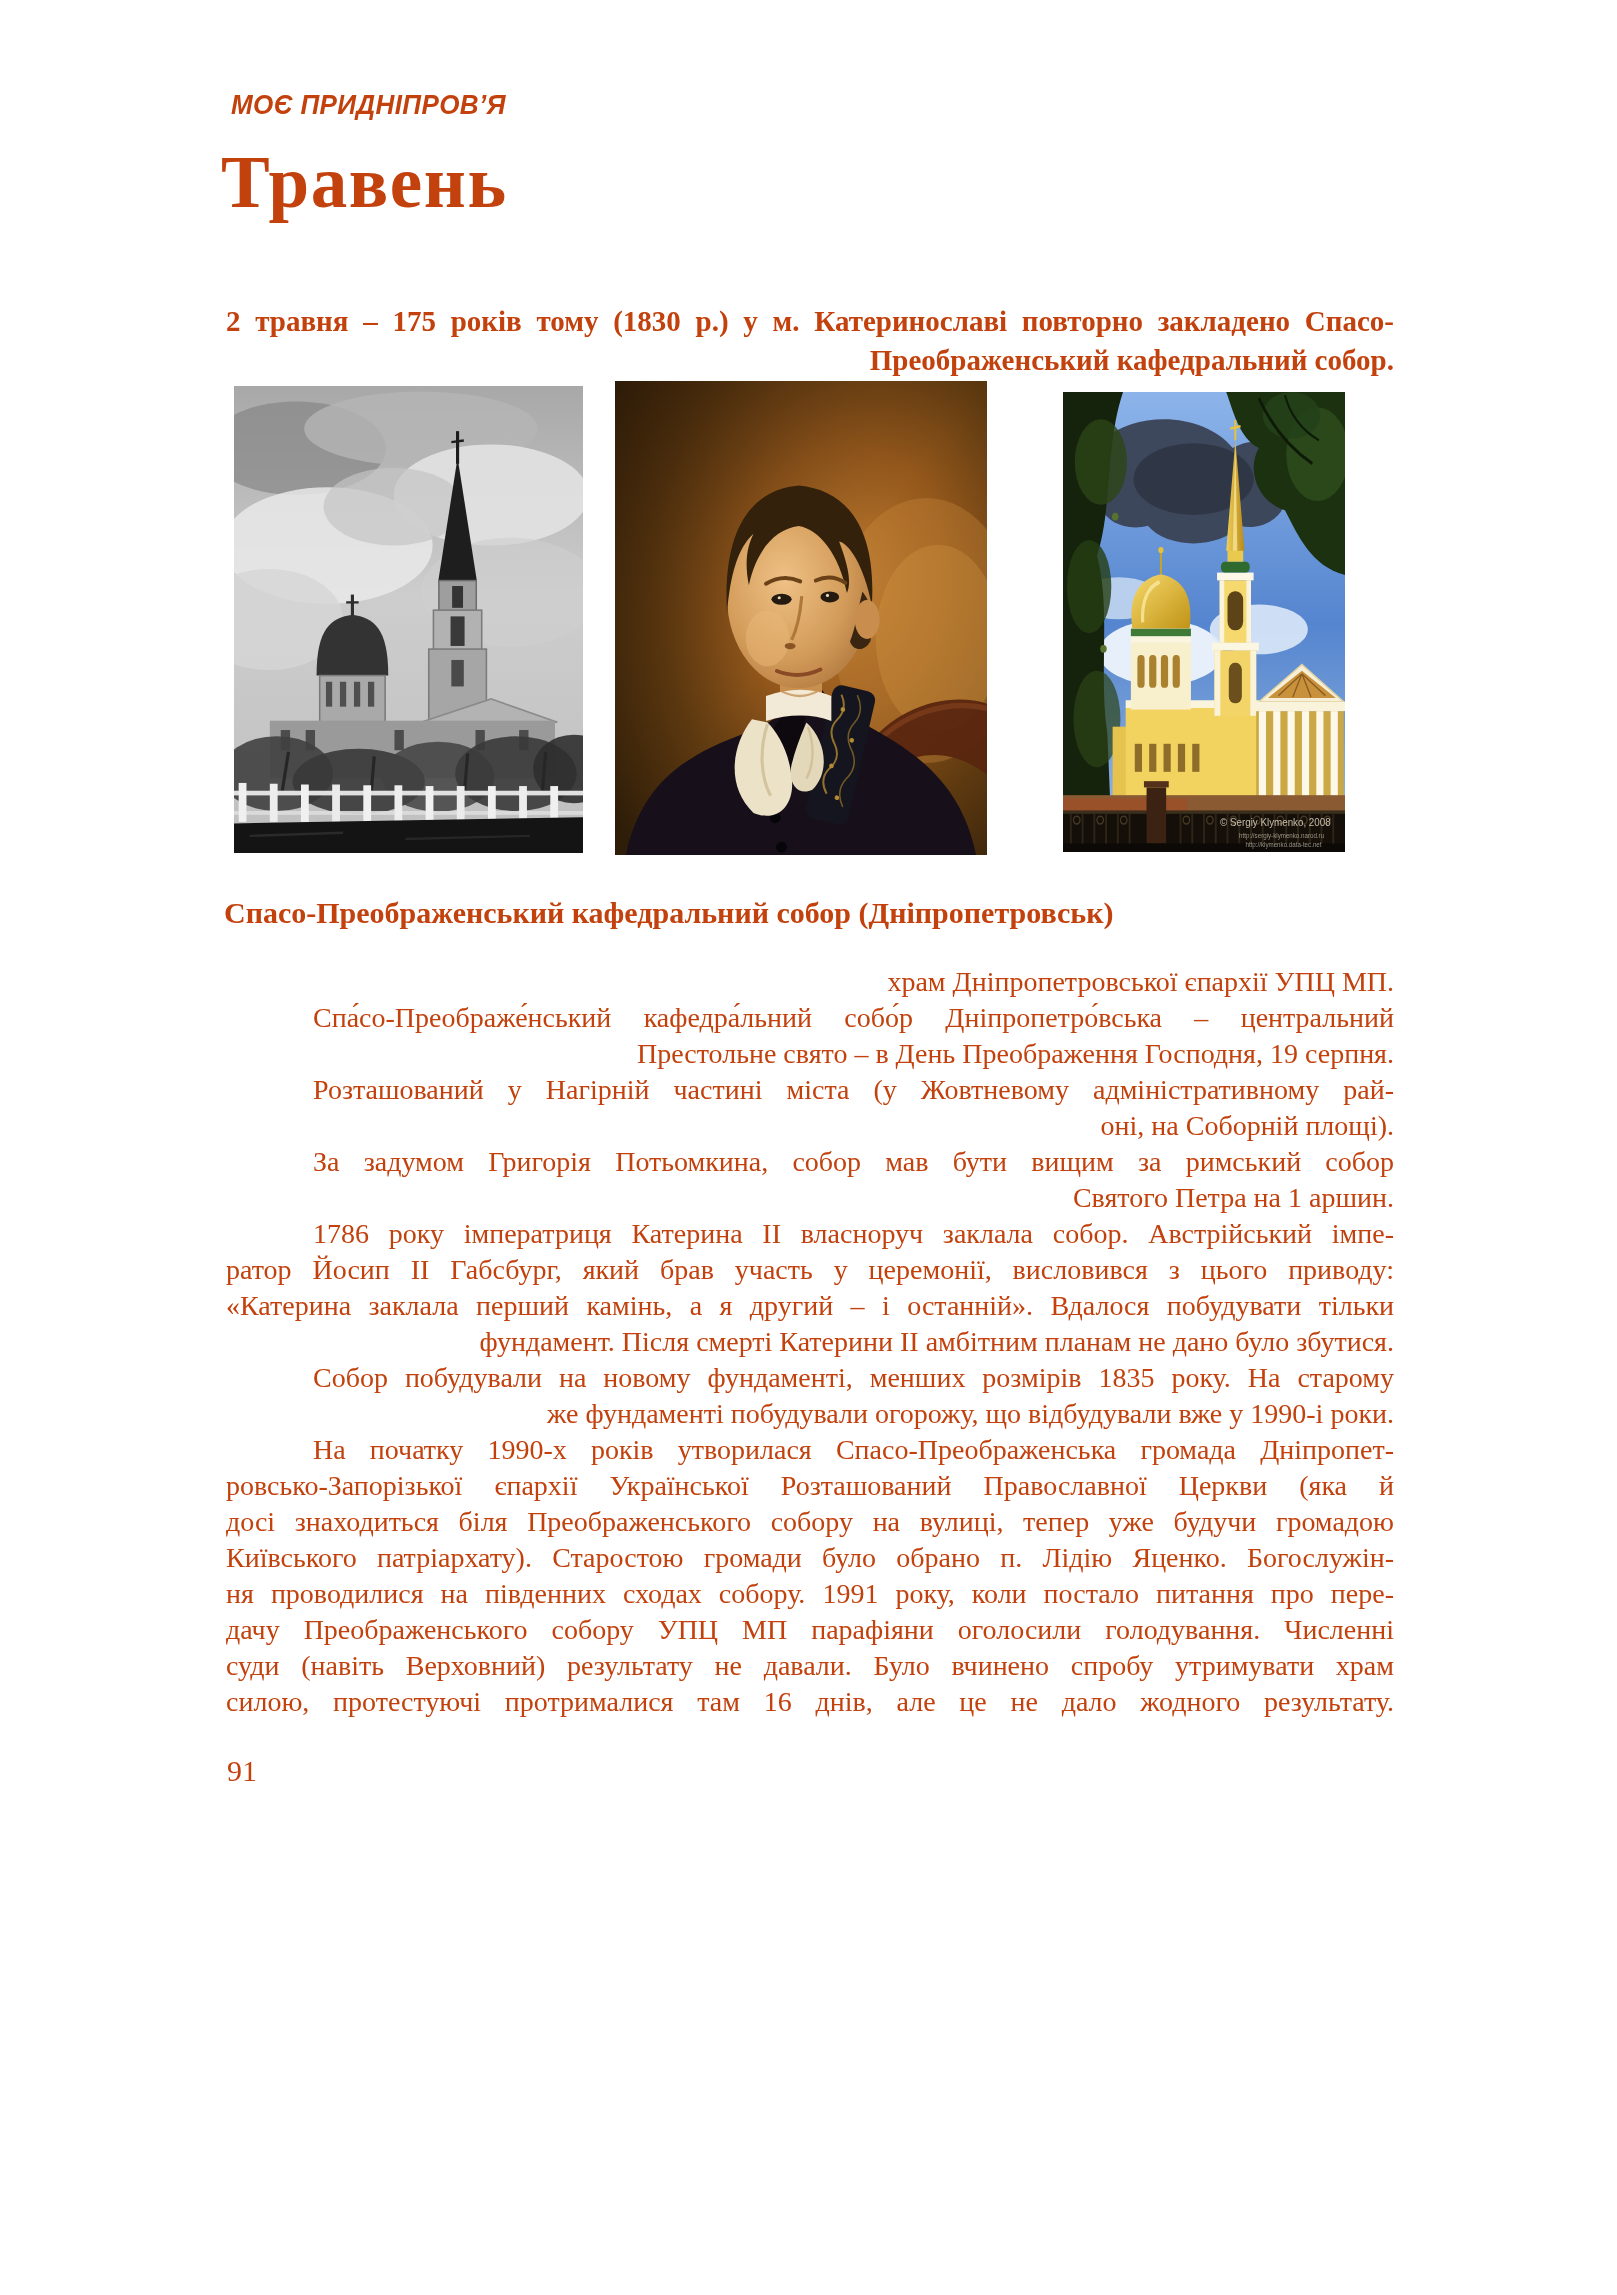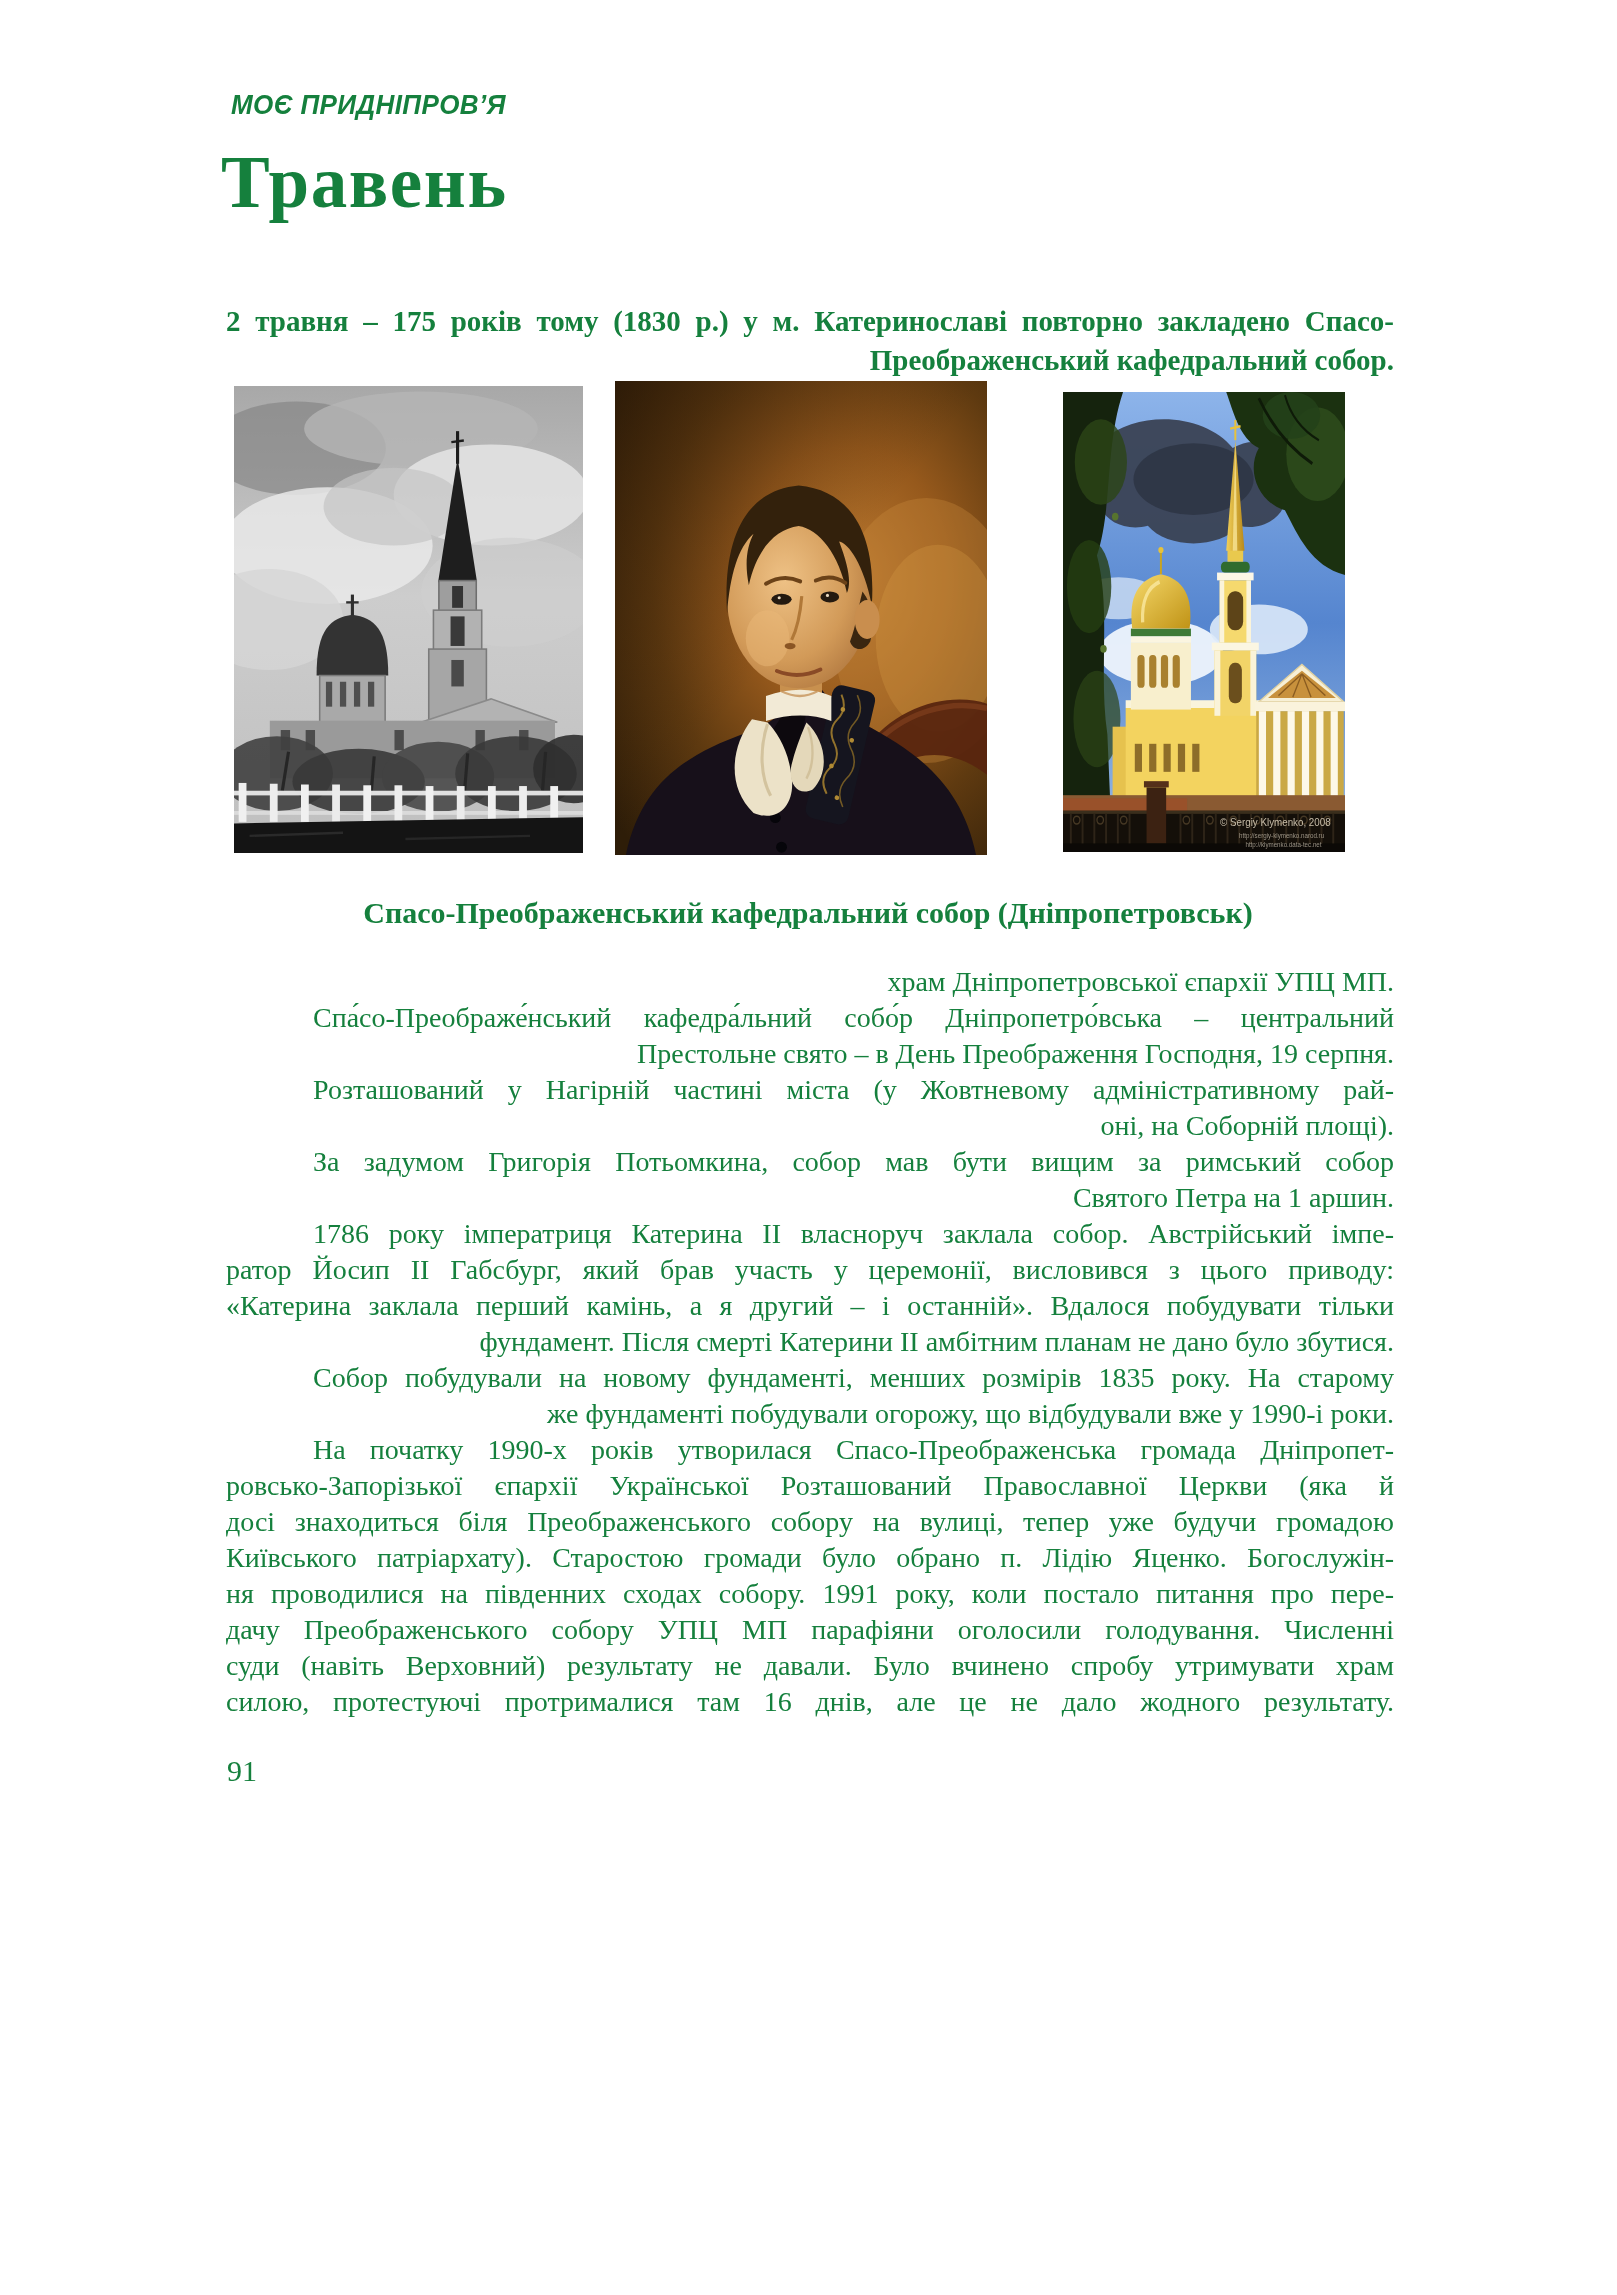--- a/index.html
+++ b/index.html
@@ -1,20 +1,20 @@
 <!DOCTYPE html>
 <html lang="uk" style="font-size:12.5px"><head>
 <meta charset="utf-8">
 <style>
   html,body{margin:0;padding:0;background:#ffffff;}
   .page{
     position:relative;
     width:1617px;height:2295px;
     background:#ffffff;
-    color:#15803d;
+    color:#c2410c;
     font-family:"Liberation Serif",serif;
     overflow:hidden;
   }
   .hdr{
     position:absolute;left:231px;top:89px;
     font-family:"Liberation Sans",sans-serif;
     font-style:italic;font-weight:700;
     font-size:28px;letter-spacing:0.4px;
     transform:scaleX(.93);transform-origin:left top;
     white-space:nowrap;
@@ -28,21 +28,21 @@
     position:absolute;left:226px;top:302px;width:1168px;
     font-weight:700;font-size:29px;line-height:39px;
   }
   .figwrap{position:absolute;overflow:hidden;background:#ddd;}
   #fig1{left:234px;top:386px;width:349px;height:467px;}
   #fig2{left:615px;top:381px;width:372px;height:474px;}
   #fig3{left:1063px;top:392px;width:282px;height:460px;}
   .figwrap svg{display:block;width:100%;height:100%;}
   .figcap{
     position:absolute;left:224px;top:896px;width:1168px;
-    text-align:center;font-weight:700;font-size:30px;
+    font-weight:700;font-size:30px;
   }
   .bodytxt{
     position:absolute;left:226px;top:964px;width:1168px;
     font-size:28px;line-height:36px;
   }
   .bl{text-align:right;}
   .bl.j{text-align:justify;text-align-last:justify;}
   .bl.ind{text-indent:87px;}
   .pgnum{
     position:absolute;left:227px;top:1754px;

